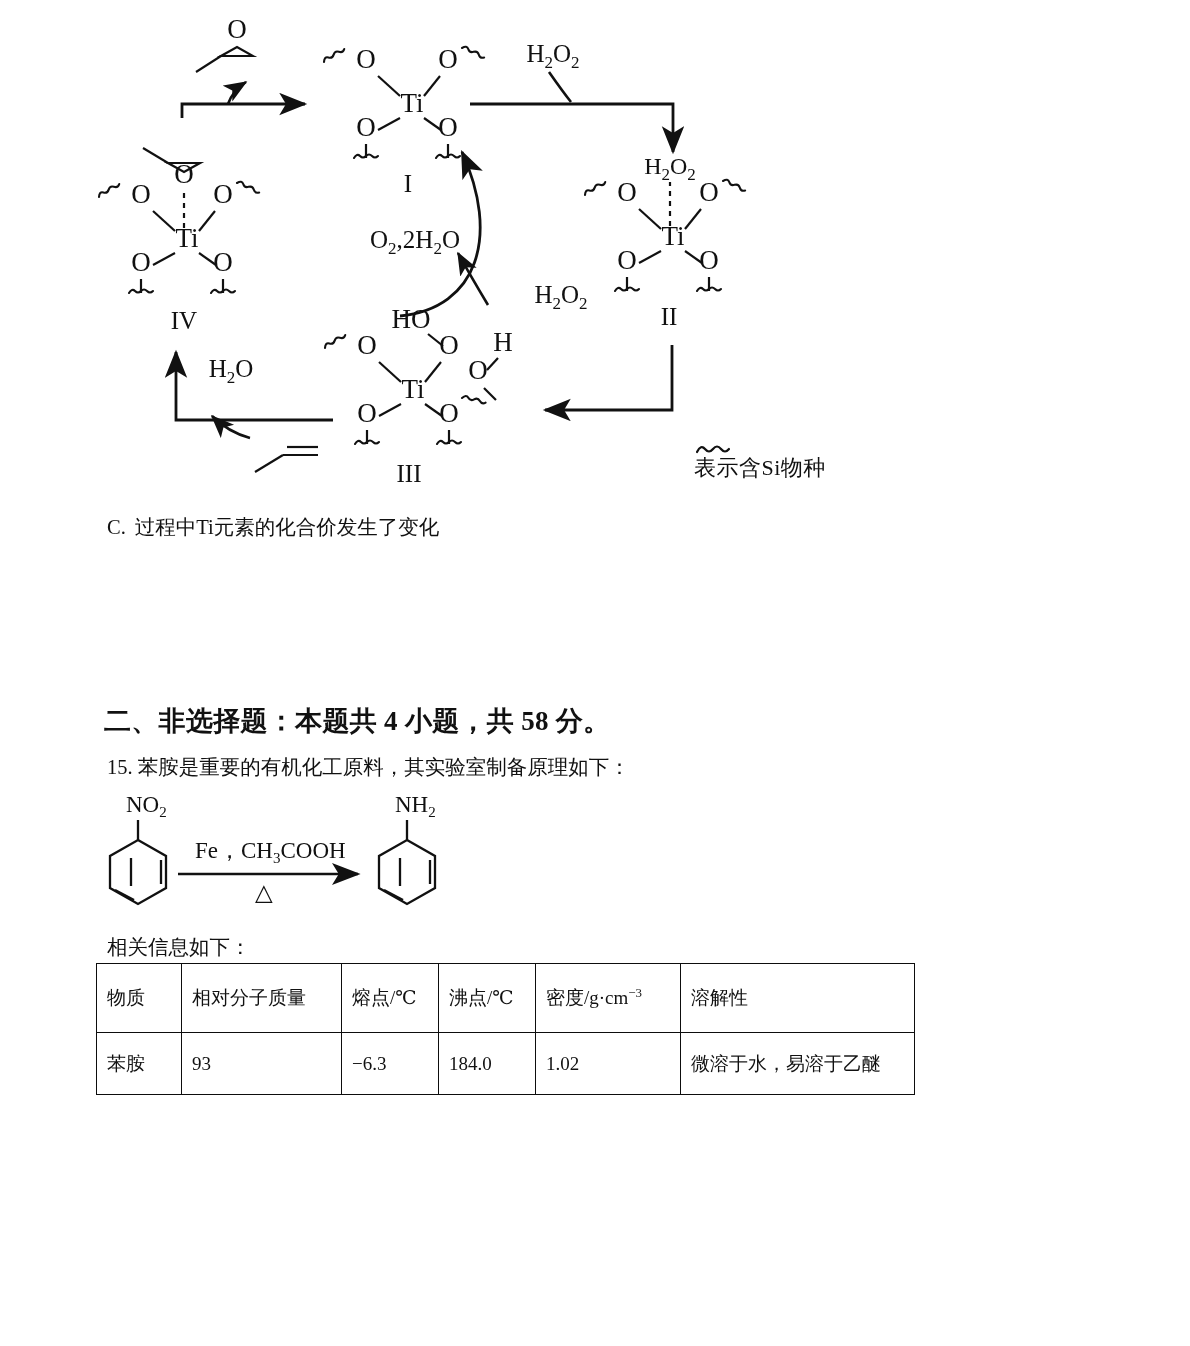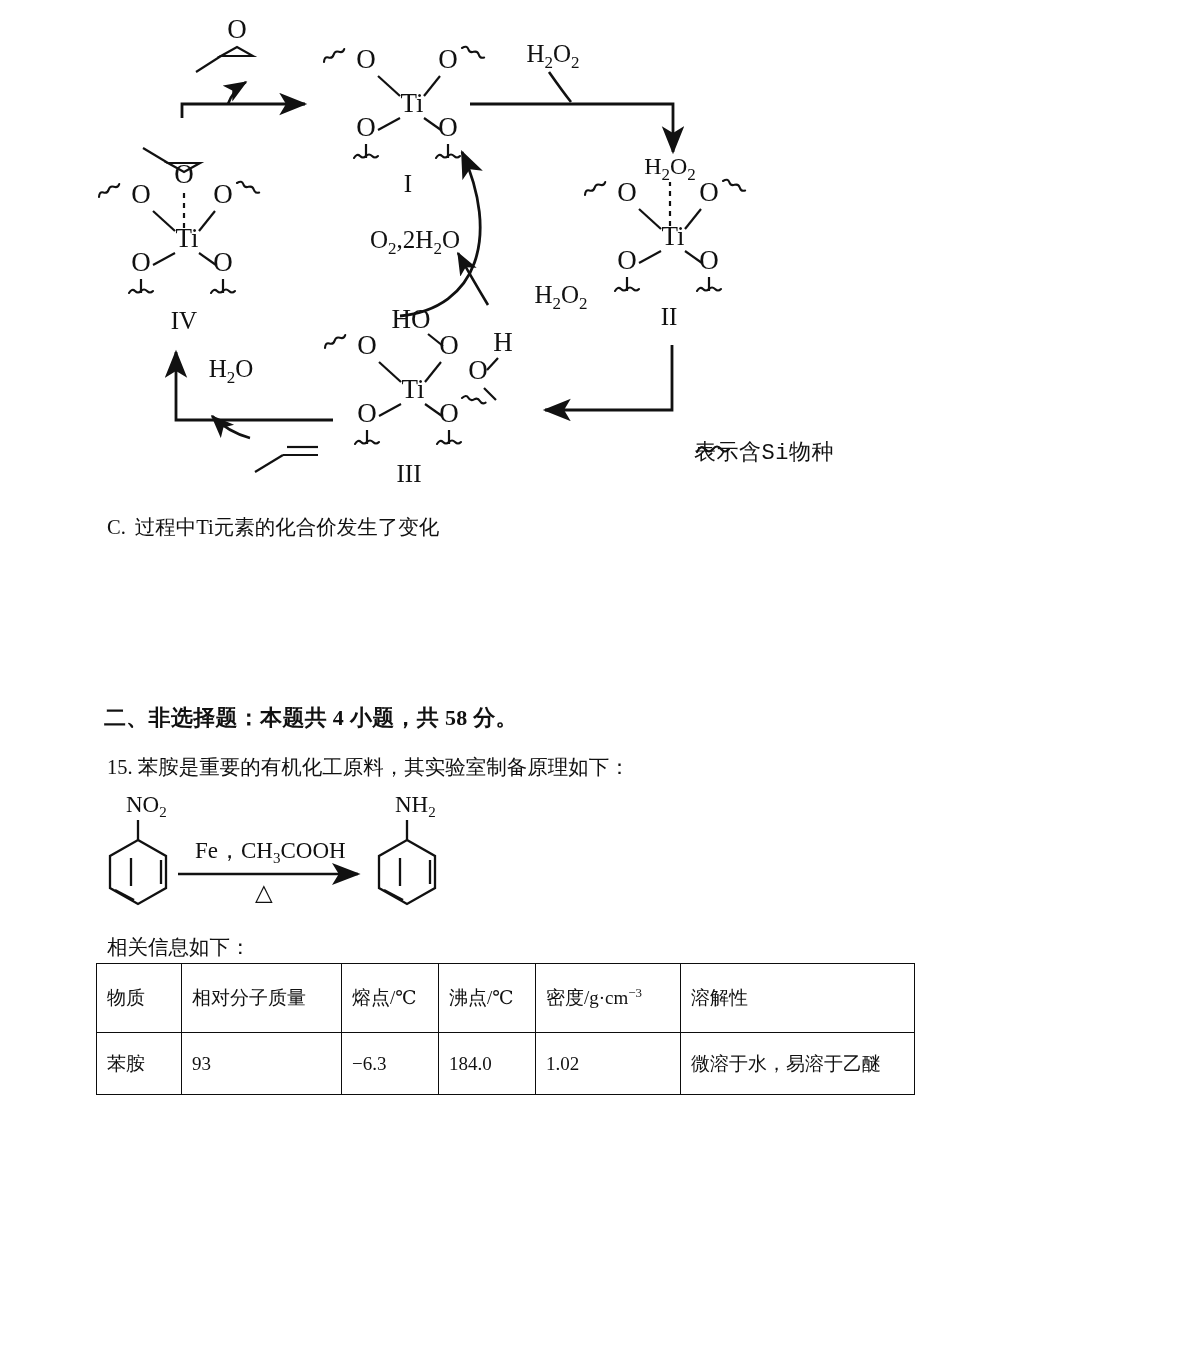--- a/index.html
+++ b/index.html
@@ -33,23 +33,24 @@
 
   .legend-row {
     position: absolute;
     left: 694px;
     top: 437px;
     display: flex;
     align-items: center;
     gap: 10px;
   }
   .legend-text {
-    font-family: Liberation Mono, monospace;
+    font-family: Liberation Serif, serif;
     font-size: 22px;
     letter-spacing: .5px;
+    margin-top: 16px;
   }
 
   
   .options {
     position: absolute;
     left: 107px;
     top: 517px;
     width: 900px;
   }
   .opt {
@@ -58,21 +59,21 @@
     margin-bottom: 24.5px;
     white-space: nowrap;
   }
   .opt .lab { margin-right: 9px; }
 
   
   .section-heading {
     position: absolute;
     left: 104px;
     top: 703px;
-    font-size: 22px;
+    font-size: 27px;
     font-weight: bold;
     letter-spacing: .3px;
   }
 
   
   .q-stem {
     position: absolute;
     left: 107px;
     top: 753px;
     font-size: 20.5px;

